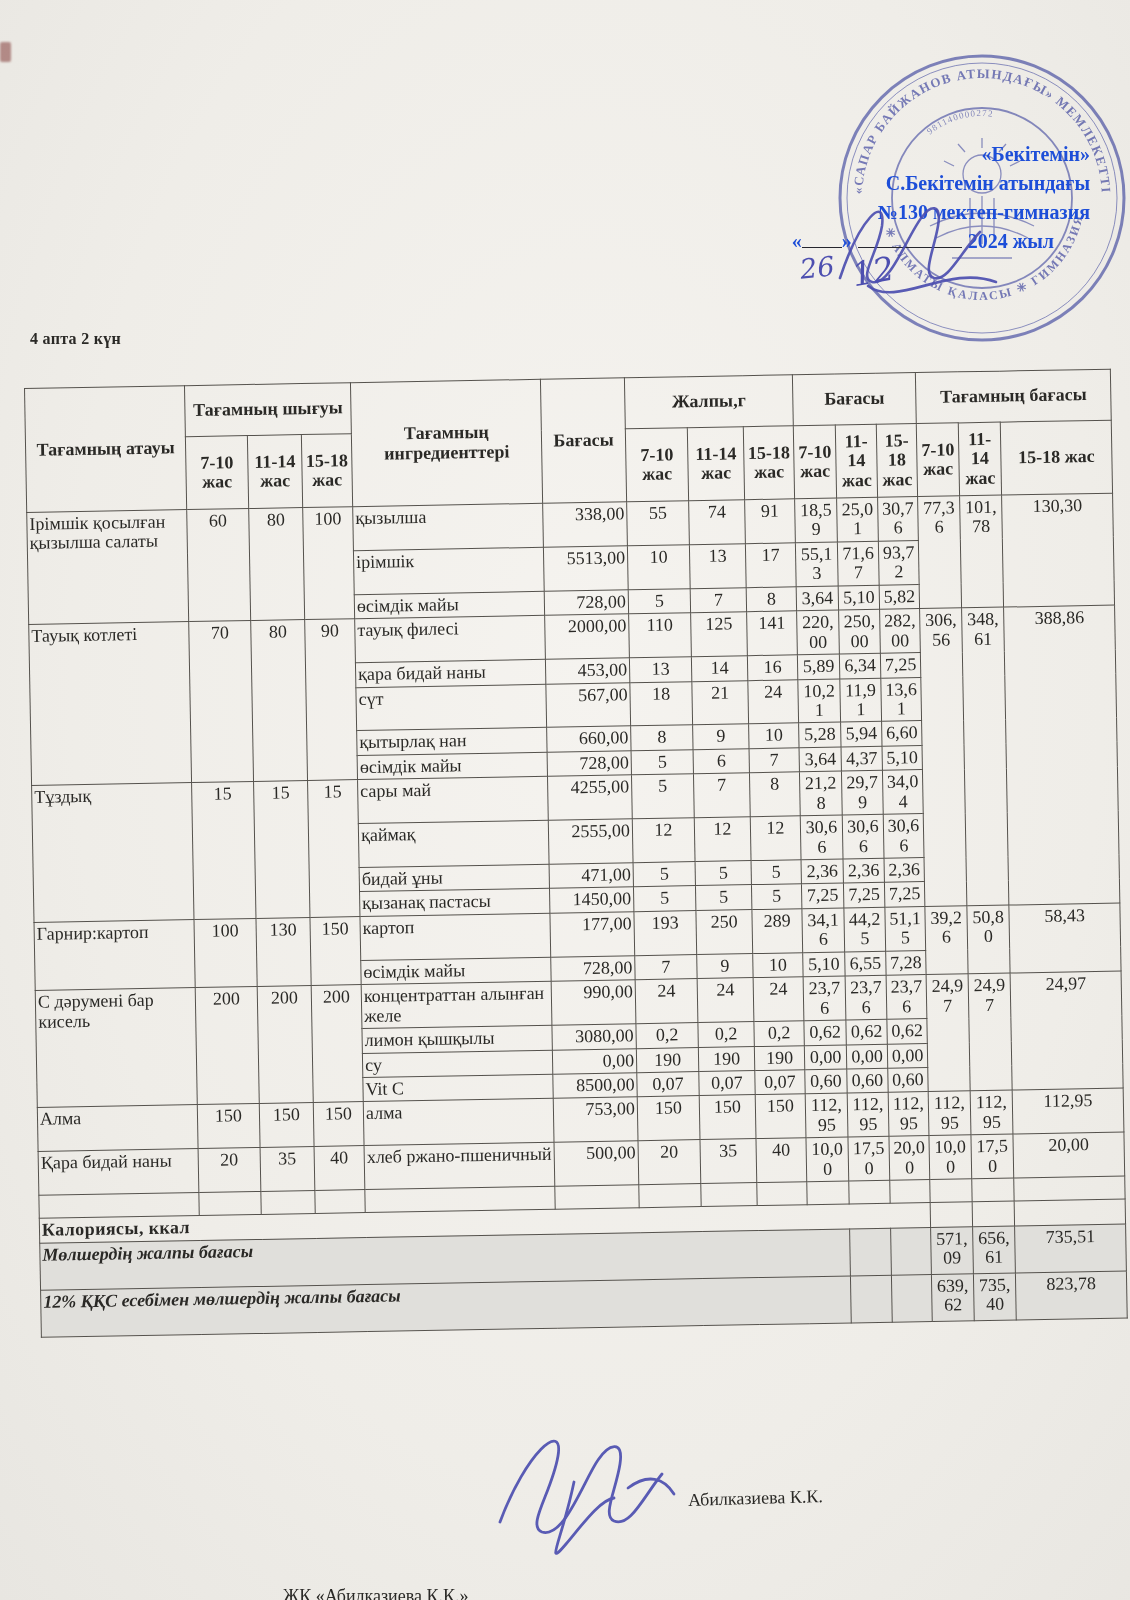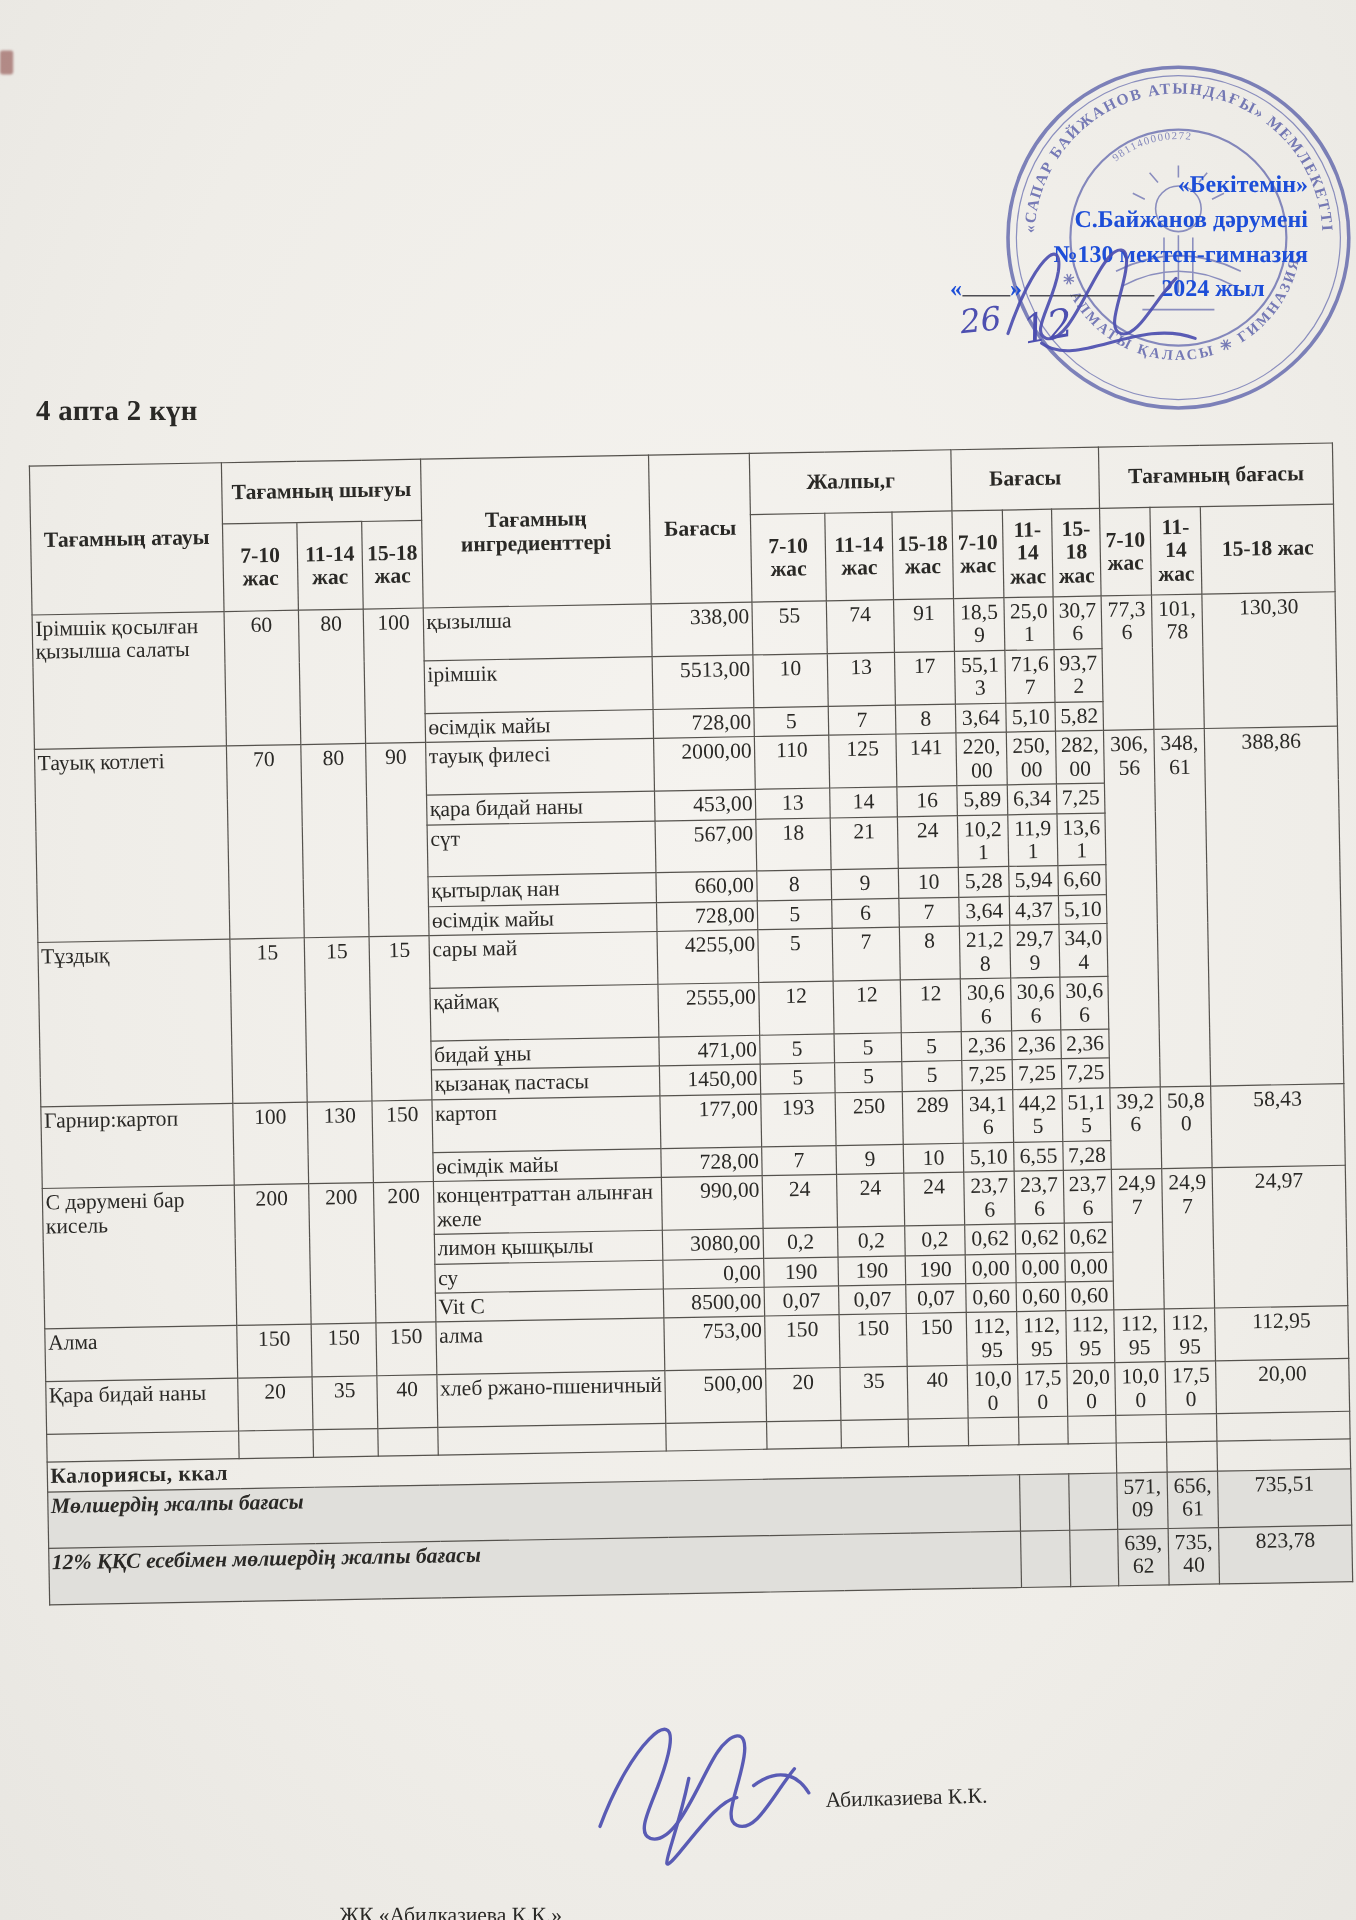--- a/index.html
+++ b/index.html
@@ -25,21 +25,21 @@
   .u-day{width:40px;}
   .u-mon{width:104px;margin:0 6px;}
   .date-line{padding-right:36px;}
   .ink{position:absolute;color:#4d4fb0;font-style:italic;font-family:"DejaVu Serif",serif;z-index:4;}
   .ink-day{left:800px;top:252px;font-size:27px;transform:rotate(-6deg);}
   .ink-mon{left:852px;top:252px;font-size:33px;transform:rotate(-10deg);}
   .sig-svg{position:absolute;z-index:4;}
   .sig-top{left:828px;top:190px;}
   .sig-bottom{left:478px;top:1418px;}
 
-  .week-label{position:absolute;left:30px;top:330px;font-size:24px;font-weight:bold;letter-spacing:.3px;}
+  .week-label{position:absolute;left:30px;top:330px;font-size:16px;font-weight:bold;letter-spacing:.3px;}
 
   
   .menu-wrap{position:absolute;left:24px;top:388px;width:1086px;transform:rotate(-1.02deg);transform-origin:0 0;}
   table.menu{border-collapse:collapse;width:1086px;table-layout:fixed;background:transparent;}
   table.menu td, table.menu th{border:1px solid #55524d;padding:2px 2px;vertical-align:top;font-size:18px;line-height:1.08;}
   table.menu{border:1.5px solid #4c4945;}
   tr.h1 th{height:46px;vertical-align:middle;}
   tr.h2 th{height:68px;vertical-align:middle;}
   th{font-weight:bold;font-size:17px;text-align:center;}
   td.dish{text-align:left;padding:4px 4px 2px 6px;vertical-align:top;}
@@ -90,21 +90,21 @@
         <textPath href="#arcBottom" startOffset="10%">✳ АЛМАТЫ ҚАЛАСЫ ✳ ГИМНАЗИЯ</textPath>
       </text>
       <text font-size="9" letter-spacing="1.2" opacity=".75">
         <textPath href="#arcNum" startOffset="28%">981140000272</textPath>
       </text>
     </g>
   </svg>
 
   <div class="approval">
     <span>«Бекітемін»</span><br>
-    <span>С.Байжанов дәрумені</span><br>
+    <span>С.Бекітемін атындағы</span><br>
     <span>№130 мектеп-гимназия</span><br>
     <span class="date-line">
       <span>«</span><span class="uline u-day"></span><span>»</span><span class="uline u-mon"></span><span>2024 жыл</span>
     </span>
   </div>
   <div class="ink ink-day">26</div>
   <div class="ink ink-mon">12</div>
 
   <svg class="sig-svg sig-top" width="210" height="115" viewBox="0 0 210 115">
     <g fill="none" stroke="#4d4fb0" stroke-width="2.6" stroke-linecap="round" opacity=".92">

